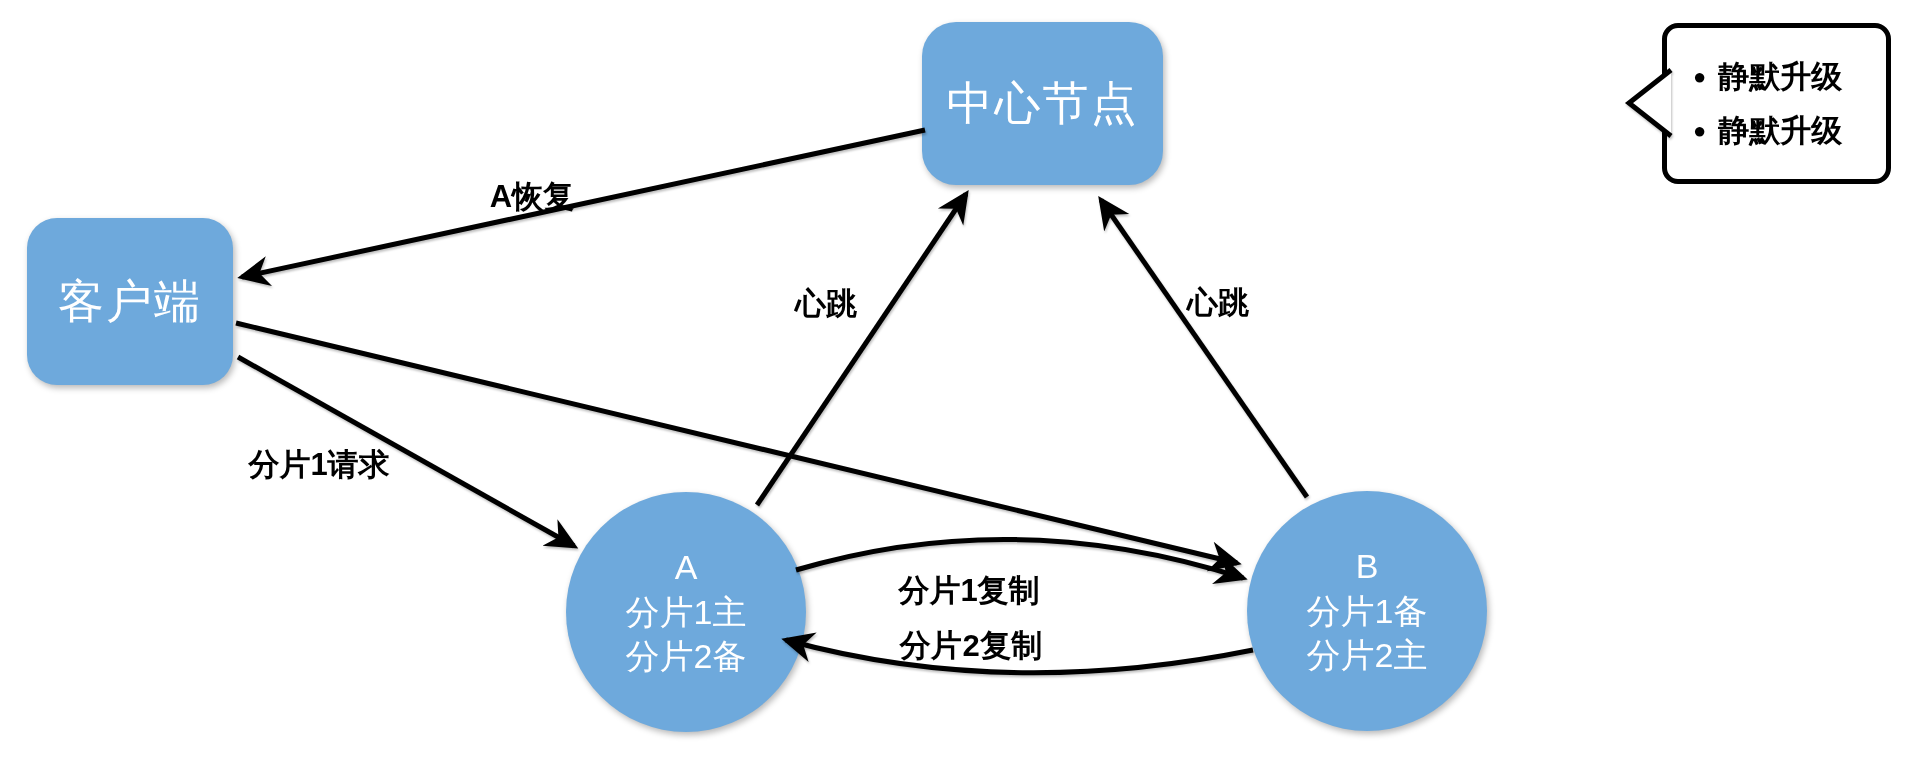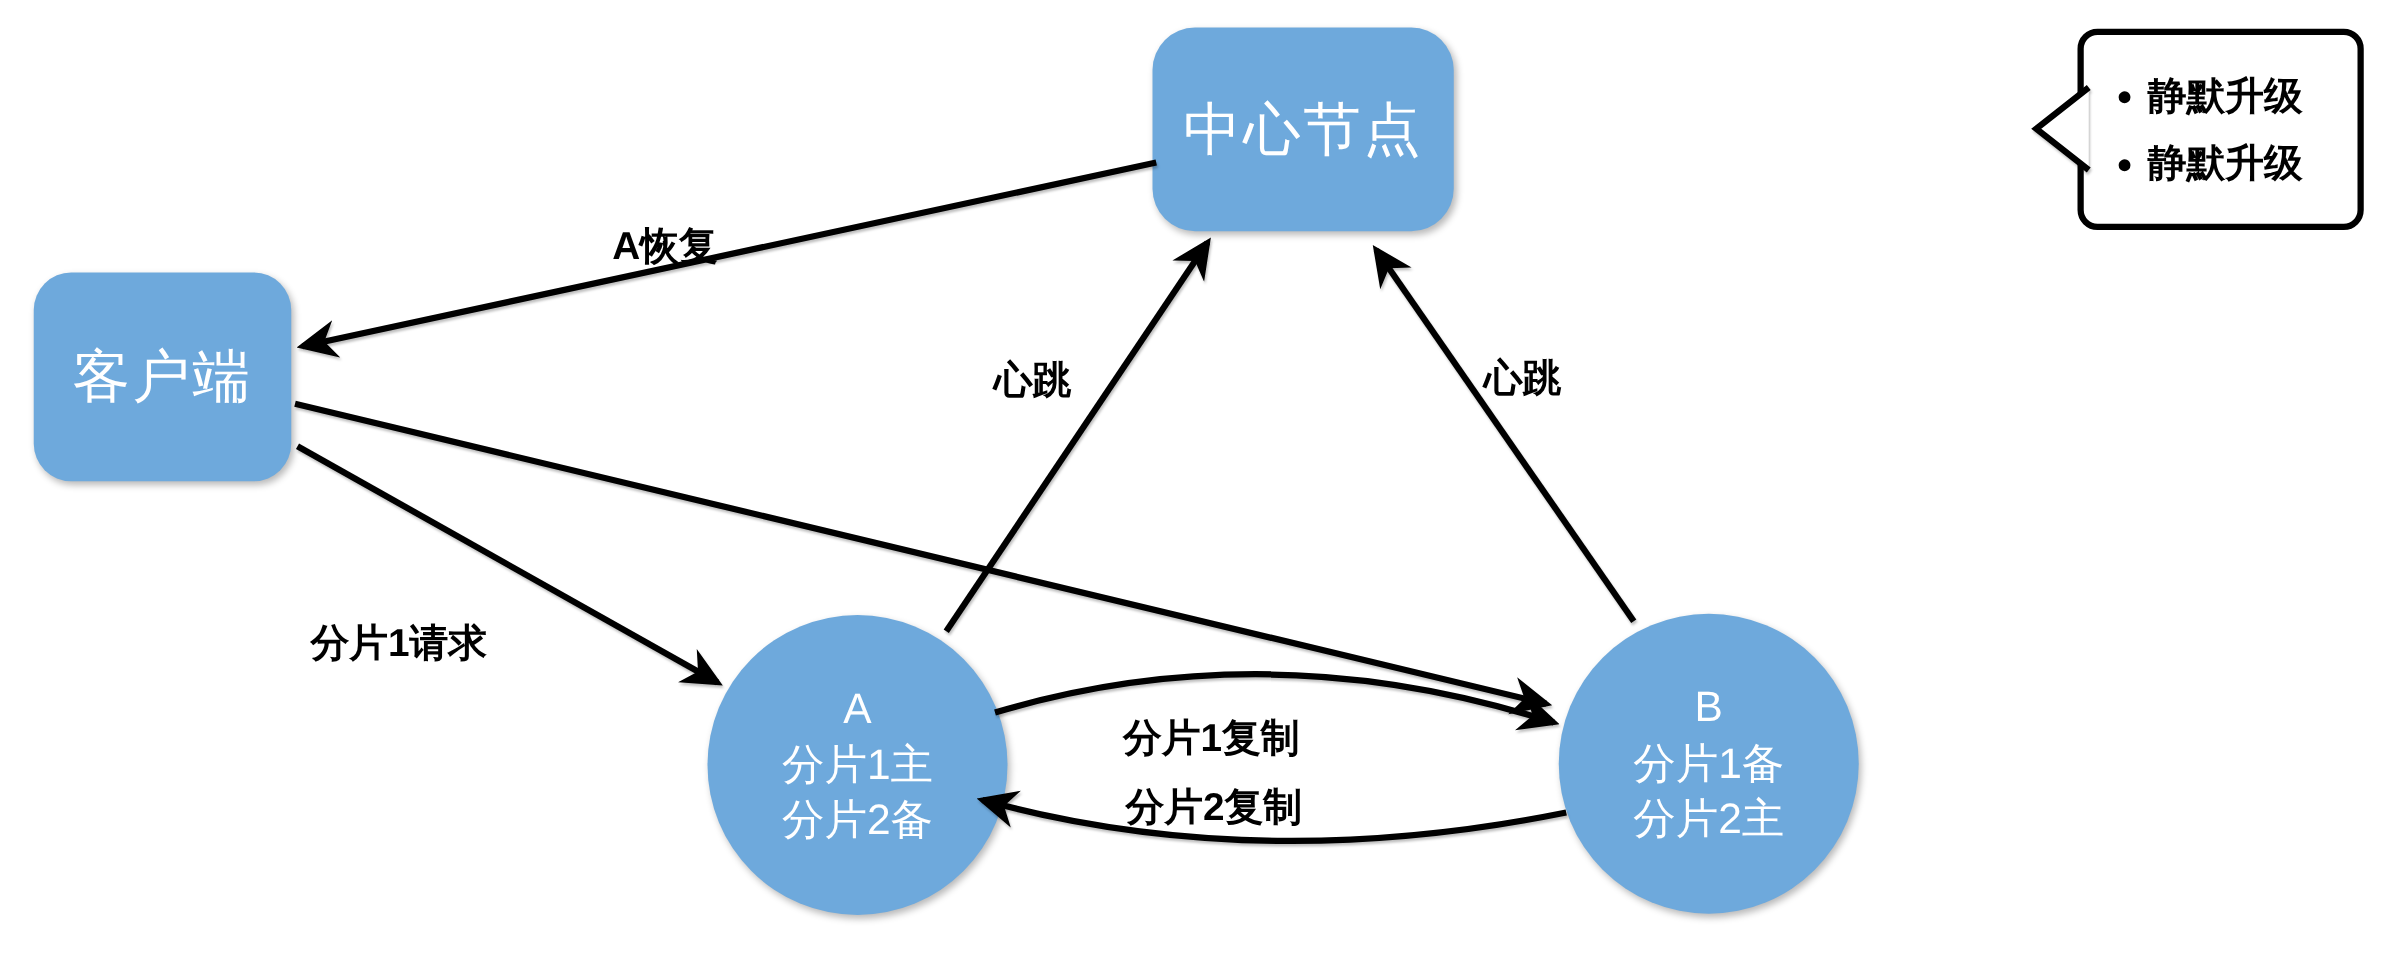--- a/index.html
+++ b/index.html
@@ -62,25 +62,25 @@
       <span class="callout-bullet">●</span>
       <span>静默升级</span>
     </div>
     <div class="callout-row">
       <span class="callout-bullet">●</span>
       <span>静默升级</span>
     </div>
   </div>
 
   <div class="edge-label" style="left:508px;top:197px;margin-left:24px;">A恢复</div>
-  <div class="edge-label" style="left:319px;top:515px;">分片1请求</div>
+  <div class="edge-label" style="left:319px;top:465px;">分片1请求</div>
   <div class="edge-label" style="left:826px;top:304px;">心跳</div>
   <div class="edge-label" style="left:1218px;top:303px;">心跳</div>
   <div class="edge-label" style="left:969px;top:591px;">分片1复制</div>
-  <div class="edge-label" style="left:971px;top:646px;">分片2复制</div>
+  <div class="edge-label" style="left:971px;top:646px;font-family:Liberation Mono, monospace;">分片2复制</div>
 
   <svg class="wires" width="1920" height="769" viewBox="0 0 1920 769">
     <defs>
       <marker id="ah" viewBox="0 0 10 10" refX="8.5" refY="5" markerWidth="6.5" markerHeight="6.5" orient="auto">
         <path d="M0,0.3 L10,5 L0,9.7 L3,5 Z"></path>
       </marker>
     </defs>
     <path class="wire" marker-end="url(#ah)" d="M 925 130 L 242 277"></path>
     <path class="wire" marker-end="url(#ah)" d="M 236 323 L 1237 563"></path>
     <path class="wire" marker-end="url(#ah)" d="M 238 357 L 574 546"></path>

